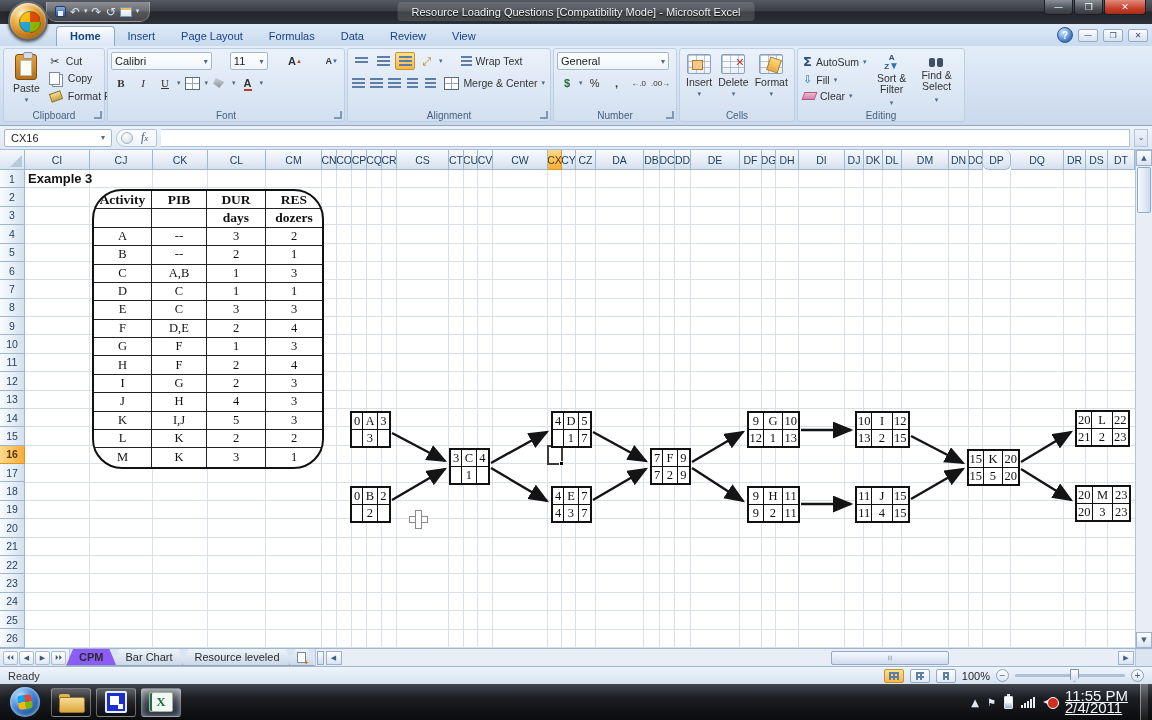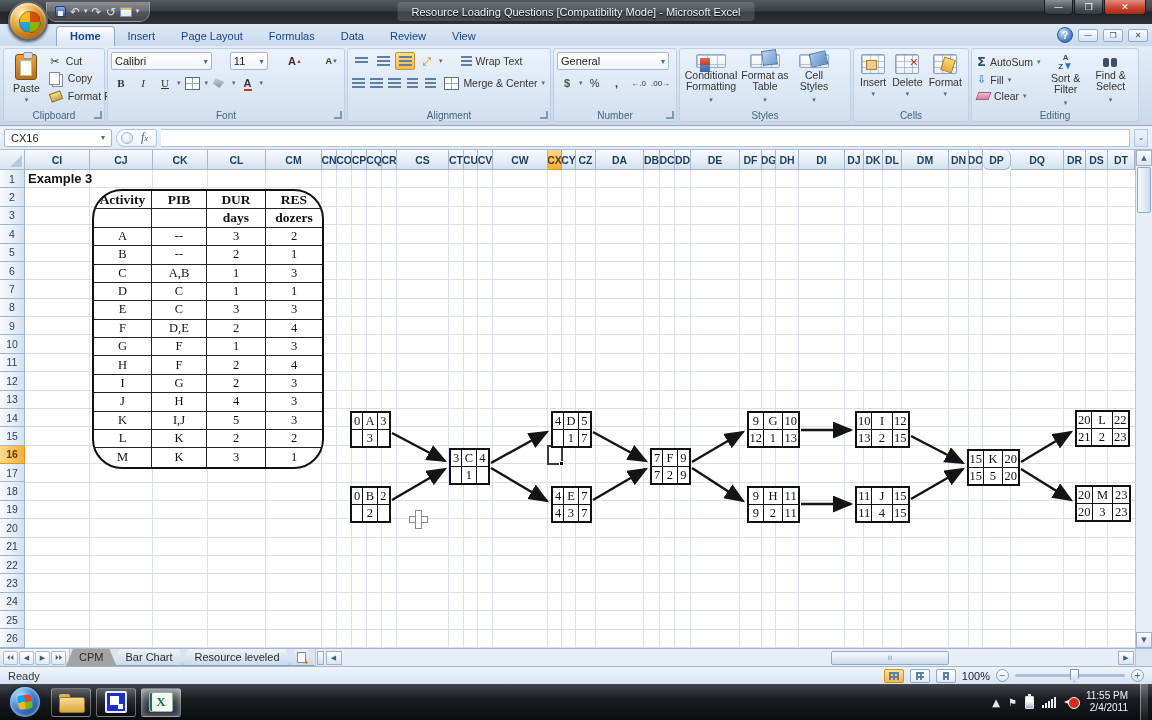--- a/index.html
+++ b/index.html
@@ -101,21 +101,21 @@
   .fxpill{height:18px;display:flex;align-items:center;gap:8px;background:linear-gradient(#fff,#eef3f9);border:1px solid #b3c4d8;border-radius:9px 2px 2px 9px;padding:0 8px 0 4px;}
   .fxdot{width:12px;height:12px;border-radius:50%;background:radial-gradient(circle at 35% 30%,#fff,#cfd9e6);border:1px solid #9fb2c8;}
   .fx{font-family:"Liberation Serif",serif;font-style:italic;font-size:12px;color:#44607e;}
   .finput{flex:1;height:18px;background:#fff;border:1px solid #b3c4d8;border-left:none;}
   .fexpand{width:14px;height:18px;display:flex;align-items:center;justify-content:center;font-size:8px;color:#44607e;background:linear-gradient(#eef3fa,#d8e3f0);border:1px solid #b3c4d8;font-family:"DejaVu Sans",sans-serif;}
 
   
   .sheet{position:relative;height:516px;background:#fff;}
   .corner{position:absolute;left:0;top:0;width:25px;height:20px;background:linear-gradient(#f4f8fc,#d9e4f1);border-right:1px solid #9eb6ce;border-bottom:1px solid #9eb6ce;}
   .corner::after{content:"";position:absolute;right:2px;bottom:2px;border-left:12px solid transparent;border-bottom:12px solid #b8c9dc;}
-  .colheaders{position:absolute;left:25px;top:0;width:1110px;height:20px;display:flex;overflow:hidden;font-weight:bold;}
+  .colheaders{position:absolute;left:25px;top:0;width:1110px;height:20px;display:flex;overflow:hidden;}
   .ch{height:20px;display:flex;align-items:center;justify-content:center;font-size:10.5px;color:#1e3c5c;
     background:linear-gradient(#f8fafd,#e4ecf6 60%,#d4e0ee);border-right:1px solid #9eb6ce;border-bottom:1px solid #9eb6ce;overflow:hidden;white-space:nowrap;}
   .ch.sel{background:linear-gradient(#fcd98c,#f9bf5a 60%,#f7ae3e);border-right:1px solid #e0961e;border-bottom:1px solid #e0961e;color:#5a3a00;}
   .rowheaders{position:absolute;left:0;top:20px;width:25px;height:478px;}
   .rh{width:25px;display:flex;align-items:center;justify-content:center;font-size:10.5px;color:#1e3c5c;
     background:linear-gradient(to right,#f8fafd,#e4ecf6 60%,#d4e0ee);border-right:1px solid #9eb6ce;border-bottom:1px solid #9eb6ce;}
   .rh.sel{background:linear-gradient(to right,#fcd98c,#f9bf5a 60%,#f7ae3e);border-color:#e0961e;color:#5a3a00;font-weight:bold;}
   .gridarea{position:absolute;left:25px;top:20px;width:1110px;height:478px;background:#fff;overflow:hidden;}
   .gridarea svg{position:absolute;left:0;top:0;z-index:1;}
   .a1text{position:absolute;left:3px;top:1px;font-size:13px;font-weight:bold;color:#111;z-index:2;}
@@ -141,21 +141,21 @@
   .vtrack{flex:1;}
 
   
   .tabbar{height:18px;background:#dbe5f1;border-top:1px solid #9eb6ce;display:flex;align-items:stretch;}
   .navbtns{display:flex;align-items:center;gap:1px;padding:0 3px;background:linear-gradient(#f2f6fb,#d9e3f0);border-right:1px solid #b5c6da;}
   .nav{width:15px;height:14px;display:flex;align-items:center;justify-content:center;font-size:7px;color:#3f5a78;
     background:linear-gradient(#fff,#e0e9f4);border:1px solid #a9bcd2;border-radius:2px;font-family:"DejaVu Sans",sans-serif;}
   .stab{display:flex;align-items:center;padding:0 12px;font-size:11px;color:#2b2b2b;
     background:linear-gradient(#eef3f9,#ccd9e9);border:1px solid #8fa5bd;border-top:none;margin-left:-4px;
     clip-path:polygon(7px 0,calc(100% - 7px) 0,100% 100%,0 100%);}
-  .stab.active{background:#a3a3a3;font-weight:normal;z-index:2;}
+  .stab.active{background:#8b5cf6;font-weight:bold;z-index:2;}
   .instab{width:26px;display:flex;align-items:center;justify-content:center;background:linear-gradient(#eef3f9,#ccd9e9);
     border:1px solid #8fa5bd;border-top:none;margin-left:-4px;clip-path:polygon(7px 0,calc(100% - 7px) 0,100% 100%,0 100%);}
   .instab .pg{width:9px;height:11px;background:#fff;border:1px solid #7a8ba0;position:relative;}
   .instab .pg::after{content:"✦";position:absolute;right:-4px;bottom:-5px;font-size:7px;color:#c8780a;}
   .hscroll{flex:1;display:flex;align-items:center;background:#e9eef6;border-left:1px solid #b5c6da;padding:1px;}
   .hsplit{width:7px;height:14px;background:linear-gradient(#fdfeff,#cfdcee);border:1px solid #93a9c4;margin-right:2px;}
   .hbtn{width:16px;height:14px;display:flex;align-items:center;justify-content:center;font-size:7px;color:#44607e;
     background:linear-gradient(#fdfeff,#d9e4f1);border:1px solid #9eb2ca;font-family:"DejaVu Sans",sans-serif;}
   .htrack{flex:1;height:14px;position:relative;}
   .hthumb{position:absolute;top:0;height:14px;background:linear-gradient(#f5f9fd,#cfdcee);border:1px solid #93a9c4;border-radius:2px;}
@@ -194,21 +194,21 @@
     font-weight:bold;color:#1e7145;font-size:13px;font-family:"Liberation Serif",serif;box-shadow:inset 2px 0 0 #1e7145;}
   .tray{margin-left:auto;display:flex;align-items:center;gap:8px;color:#e8eef5;}
   .tray .tg{font-family:"DejaVu Sans",sans-serif;font-size:10px;color:#dfe8f2;}
   .batt{width:9px;height:13px;border:1px solid #dfe8f2;border-radius:1px;position:relative;background:linear-gradient(#fff 40%,#9fb0c0);}
   .batt::before{content:"";position:absolute;left:2px;top:-3px;width:3px;height:2px;background:#dfe8f2;}
   .sig{display:flex;align-items:flex-end;gap:1px;height:12px;}
   .sig i{width:2px;background:#e8eef5;display:block;}
   .spk{position:relative;width:14px;height:12px;}
   .spk::before{content:"";position:absolute;left:0;top:3px;border-top:3px solid transparent;border-bottom:3px solid transparent;border-right:7px solid #e8eef5;}
   .spk::after{content:"";position:absolute;right:-2px;top:1px;width:10px;height:10px;border-radius:50%;background:#d22d1e;border:1px solid #fff;}
-  .clock{text-align:right;font-size:10px;color:#f2f6fa;line-height:12px;padding-right:4px;}
+  .clock{font-size:15px;color:#f2f6fa;line-height:12px;padding-right:4px;text-decoration:underline;}
   .showdesk{width:8px;height:36px;background:linear-gradient(rgba(255,255,255,.25),rgba(255,255,255,.05));border-left:1px solid rgba(255,255,255,.4);}
 </style>
 </head>
 <body>
 
 <div class="app">
 
   <div class="titlebar">
     <div class="qat">
       <span class="disk"></span>
@@ -386,38 +386,20 @@
             <span>←.0</span>
           </div>
         <div class="mini" style="font-size:8px">
             <span>.00→</span>
           </div>
       </div>
       <div class="glabel">Number</div>
       <div class="launcher"></div>
     </div>
 
-    <div class="rgroup" style="width:172px">
-      <div class="bigbtn" style="width:56px;padding:2px 1px;text-align:center;line-height:11px">
-        <span class="styles-ico cf"></span>
-        <span>Conditional Formatting</span>
-          <span style="font-size:7px;color:#4f6a88">▾</span>
-      </div>
-      <div class="bigbtn" style="width:52px;padding:2px 1px;text-align:center;line-height:11px">
-        <span class="styles-ico ft"></span>
-        <span>Format as Table</span>
-          <span style="font-size:7px;color:#4f6a88">▾</span>
-      </div>
-      <div class="bigbtn" style="width:46px;padding:2px 1px;text-align:center;line-height:11px">
-        <span class="styles-ico cs"></span>
-        <span>Cell Styles</span>
-          <span style="font-size:7px;color:#4f6a88">▾</span>
-      </div>
-      <div class="glabel">Styles</div>
-    </div>
 
     <div class="rgroup" style="width:116px">
       <div class="bigbtn" style="padding:2px 3px">
         <span class="cells-ico ins"></span>
         <span>Insert</span>
           <span style="font-size:7px;color:#4f6a88">▾</span>
       </div>
       <div class="bigbtn" style="padding:2px 3px">
         <span class="cells-ico del"></span>
         <span>Delete</span>

